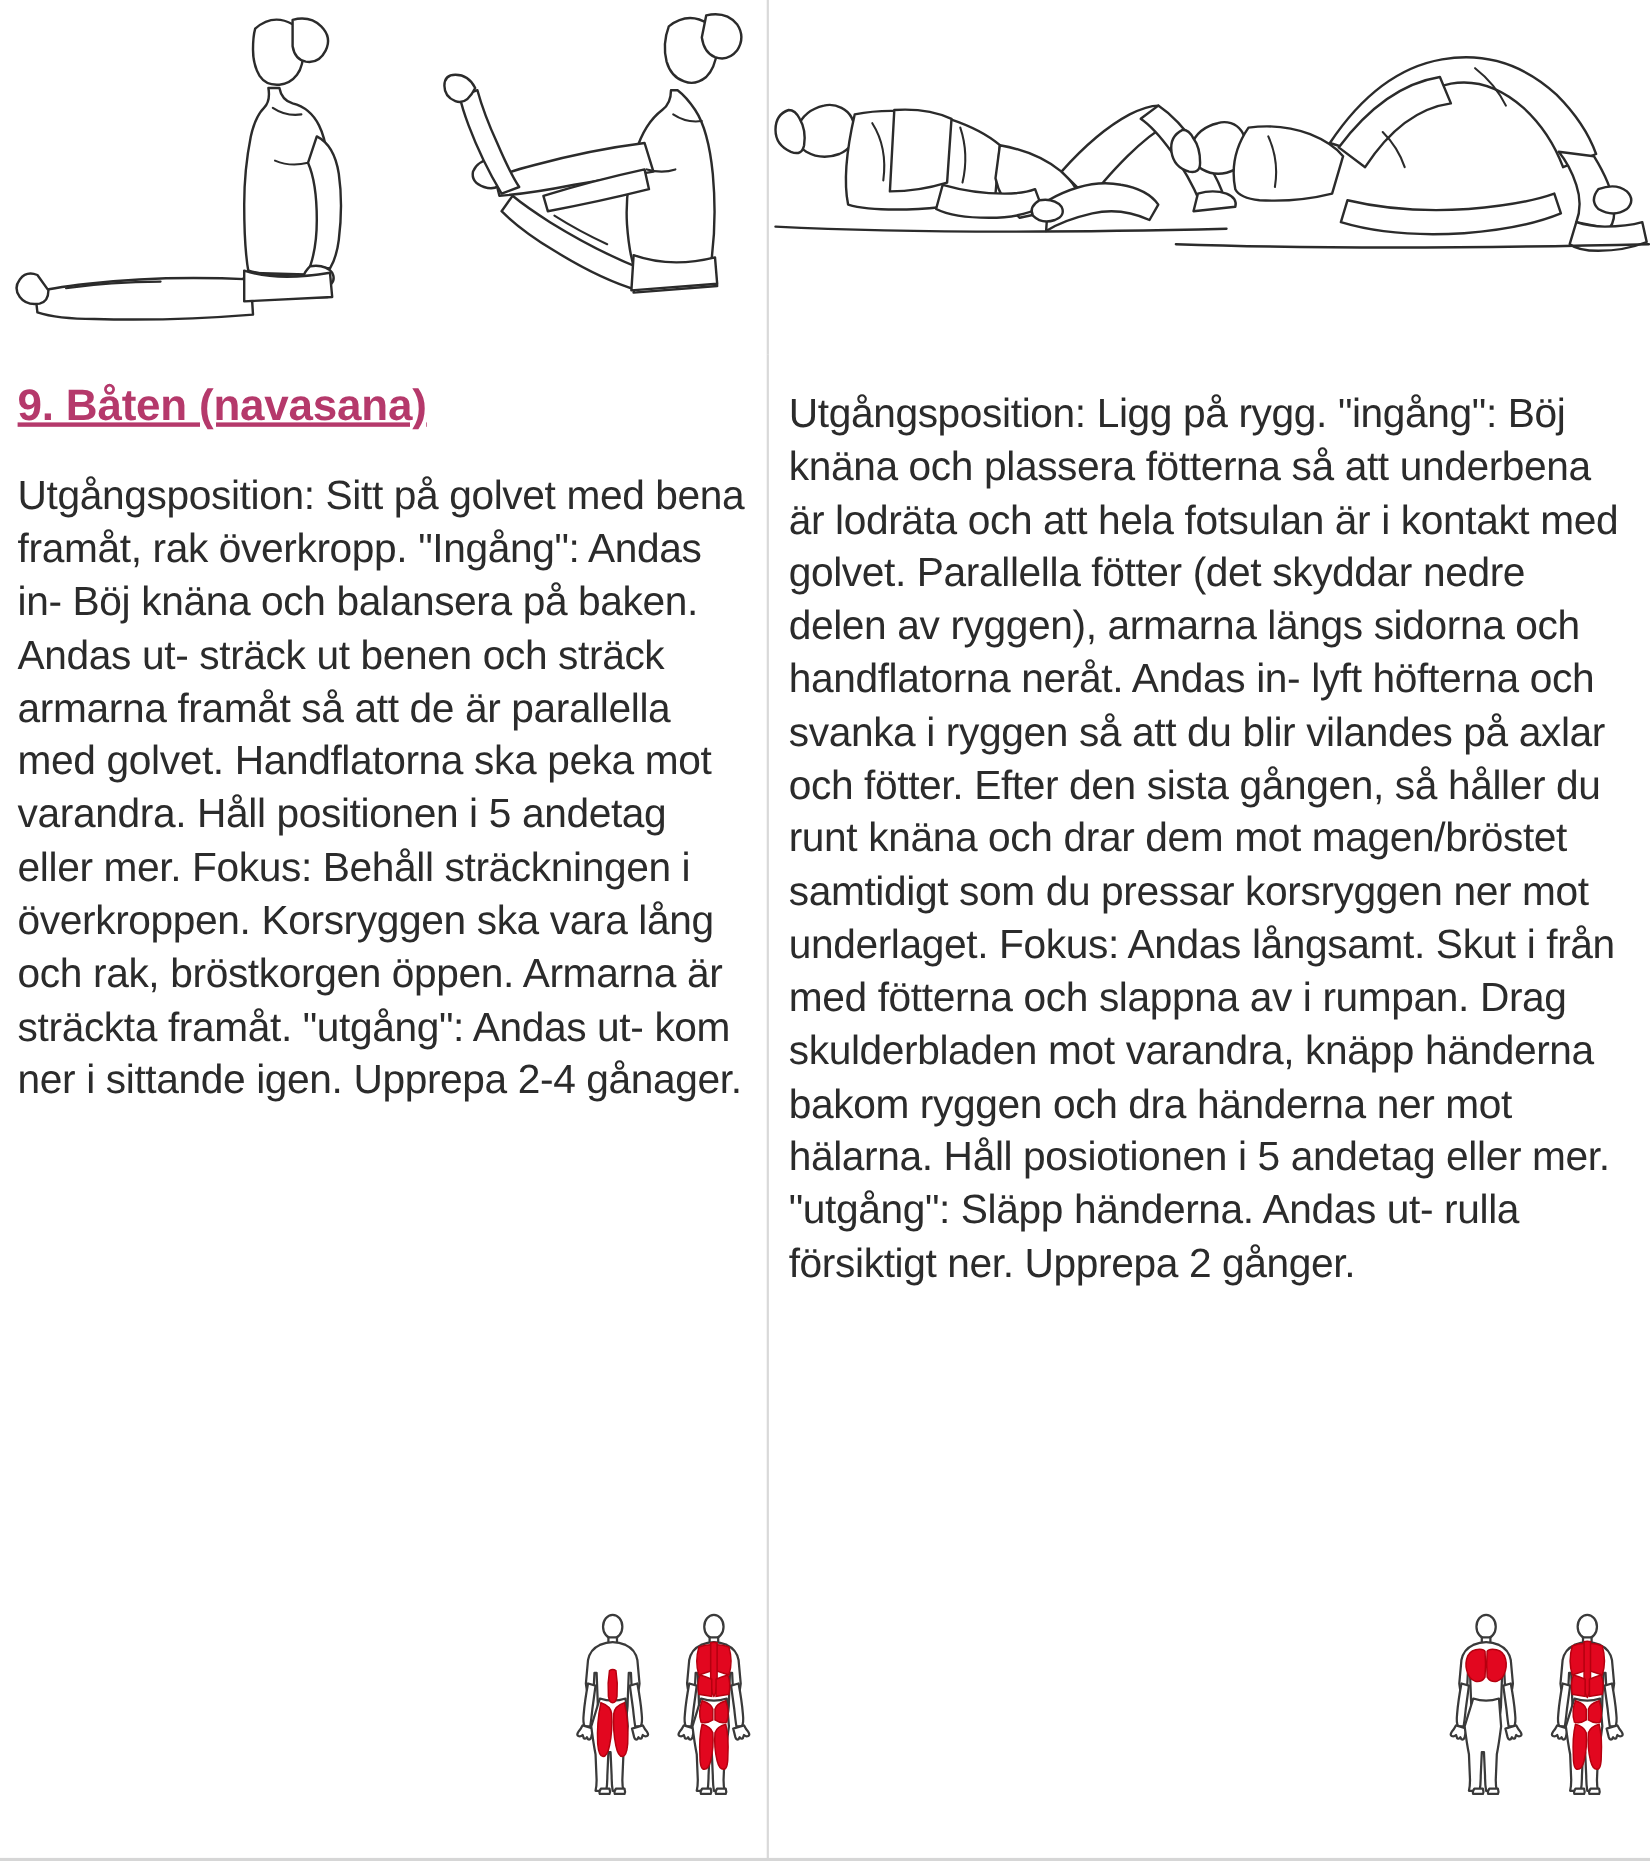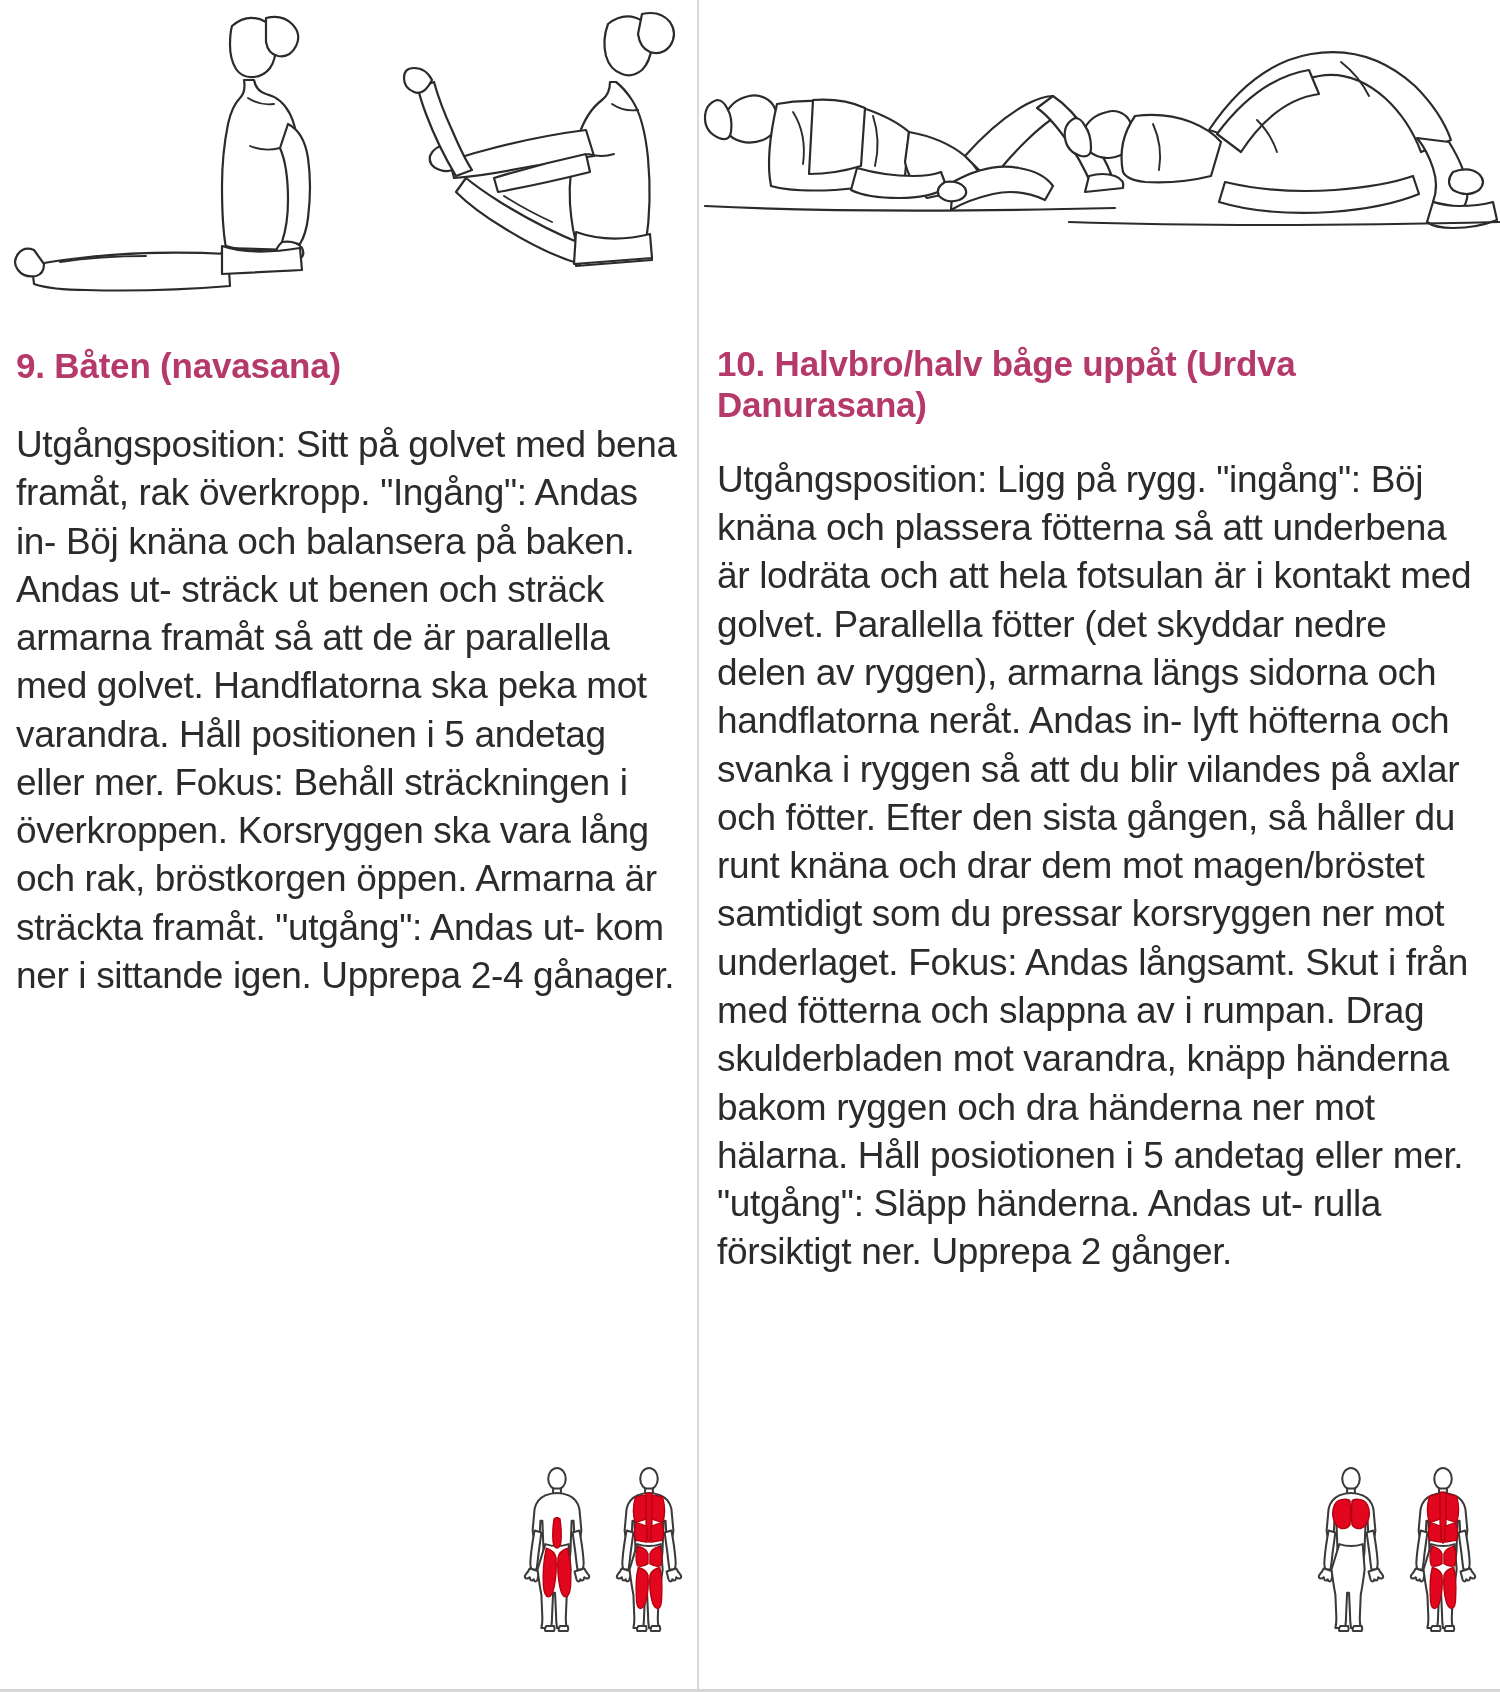--- a/index.html
+++ b/index.html
@@ -67,26 +67,27 @@
   }
   
   .bottom-rule {
     position: absolute;
     left: 0; bottom: 0;
     width: 1500px; height: 3px;
     background: #d6d6d6;
   }
 
   h2.heading {
-    font-size: 35px;
+    font-size: 40px;
     line-height: 1.17;
     font-weight: bold;
     margin: 0;
     letter-spacing: -0.2px;
     font-stretch: semi-condensed;
+    text-decoration: underline;
   }
   .heading-left { padding-top: 24px; }
   .heading-right { padding-top: 22px; }
 
   p.body-text {
     font-size: 37px;
     line-height: 1.305;
     margin: 0;
     font-weight: normal;
     letter-spacing: -0.35px;
@@ -304,21 +305,20 @@
             <path d="M51 82 q-9 3 -10 8 l0 10 q6 4 11 2 q3 -10 -1 -20 z"></path>
 
             <path d="M29 104 q8 2 10 8 q1 14 -2 26 q-2 8 -6 8 q-4 0 -4 -12 q-1 -18 2 -30 z"></path>
             <path d="M51 104 q-8 2 -10 8 q-1 14 2 26 q2 8 6 8 q4 0 4 -12 q1 -18 -2 -30 z"></path>
           </g>
         </svg>
       </div>
     </div>
 
     <div class="col col-right">
-      <h2 class="heading heading-right" style="color:#b5396b">10. Halvbro/halv båge uppåt (Urdva Danurasana)</h2>
       <p class="body-text body-right">Utgångsposition: Ligg på rygg. "ingång": Böj knäna och plassera fötterna så att underbena är lodräta och att hela fotsulan är i kontakt med golvet. Parallella fötter (det skyddar nedre delen av ryggen), armarna längs sidorna och handflatorna neråt. Andas in- lyft höfterna och svanka i ryggen så att du blir vilandes på axlar och fötter. Efter den sista gången, så håller du runt knäna och drar dem mot magen/bröstet samtidigt som du pressar korsryggen ner mot underlaget. Fokus: Andas långsamt. Skut i från med fötterna och slappna av i rumpan. Drag skulderbladen mot varandra, knäpp händerna bakom ryggen och dra händerna ner mot hälarna. Håll posiotionen i 5 andetag eller mer. "utgång": Släpp händerna. Andas ut- rulla försiktigt ner. Upprepa 2 gånger.</p>
 
       <div class="muscle-strip right-strip">
 
         <svg class="muscle-fig" viewBox="0 0 80 170">
           <g class="svg-line">
             <ellipse cx="40" cy="13" rx="9" ry="11"></ellipse>
             <path d="M36 23 l8 0 l0 6 l-8 0 z"></path>
             <path d="M28 30 q12 -5 24 0 q9 4 11 14 l2 22 q-1 10 -4 12 l-3 -2 l-1 -20 l-2 0 l-1 26 q0 10 -2 16 l-24 0 q-2 -6 -2 -16 l-1 -26 l-2 0 l-1 20 l-3 2 q-3 -2 -4 -12 l2 -22 q2 -10 11 -14 z"></path>
             <path d="M17 66 q-3 16 -4 28 q-1 9 1 12 l5 0 q1 -6 2 -16 l3 -22 z"></path>

